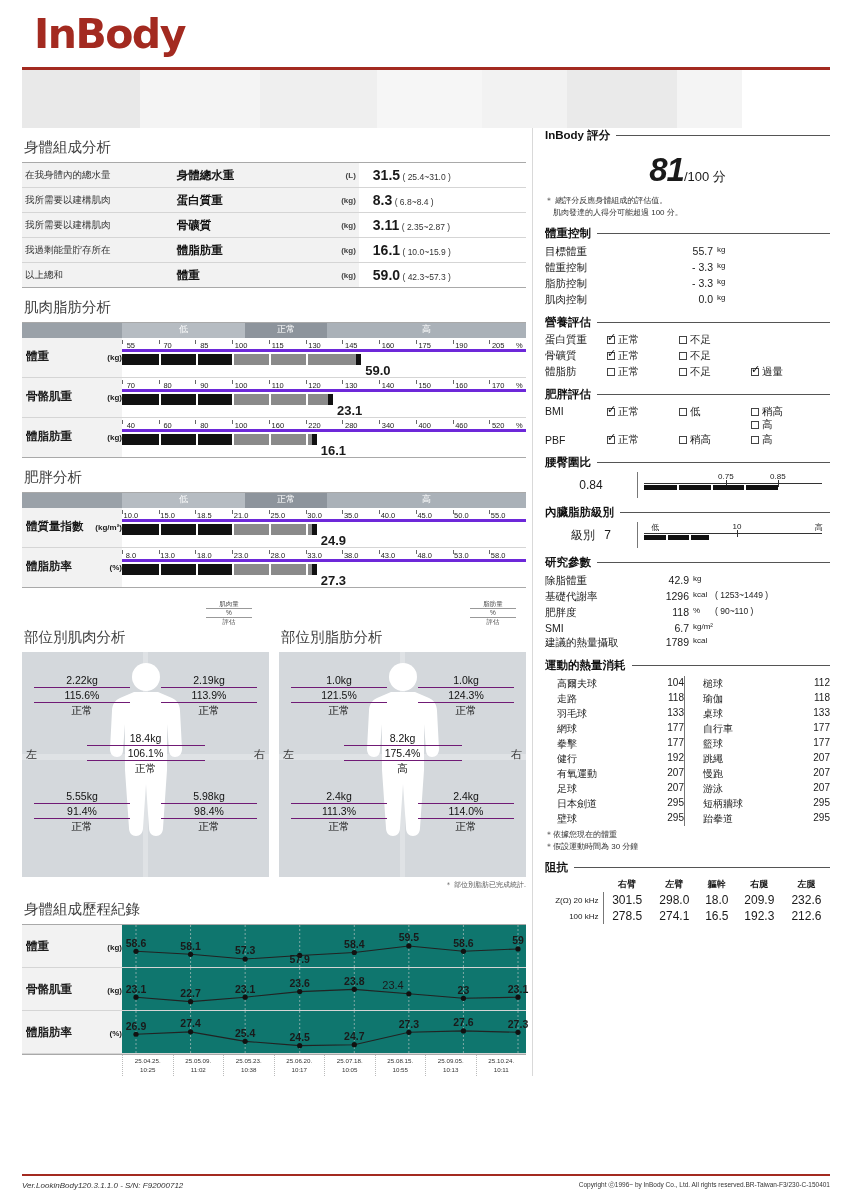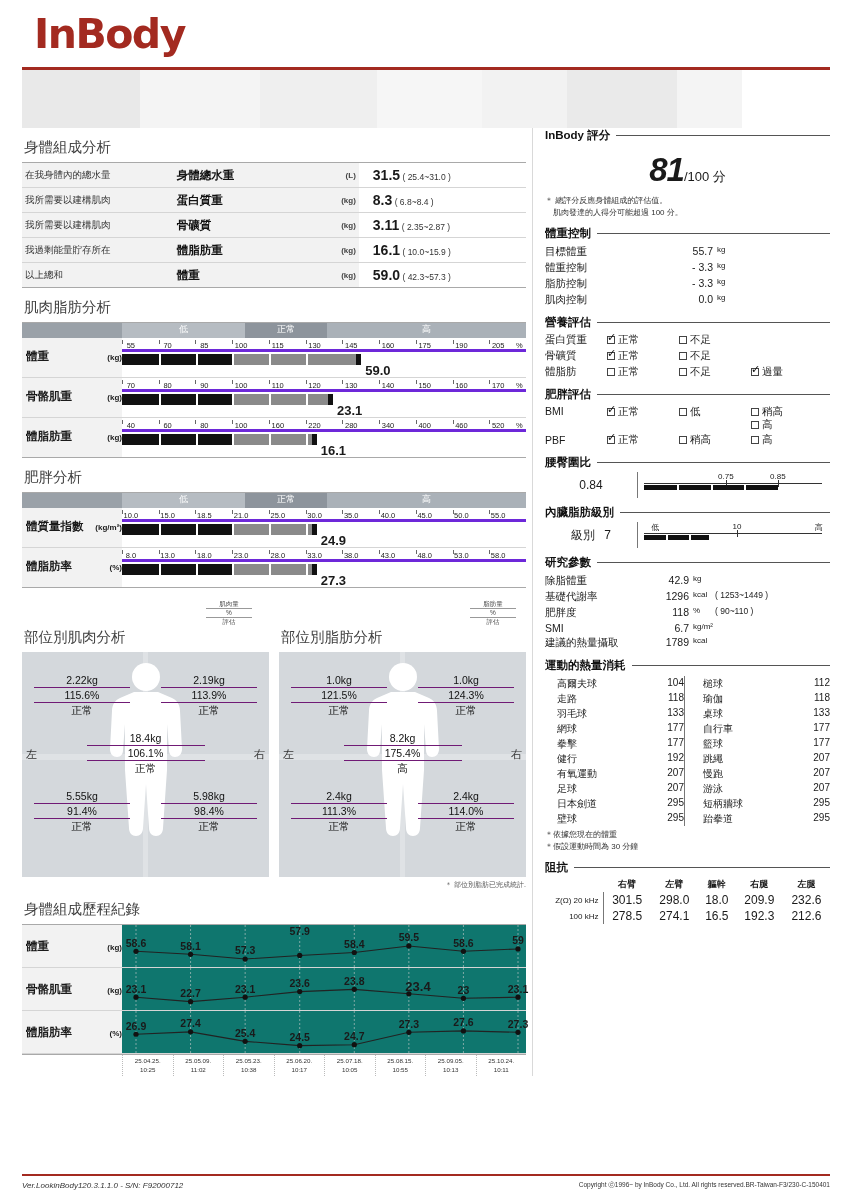--- a/index.html
+++ b/index.html
@@ -541,21 +541,21 @@
                   <circle cx="123.14285714285714" cy="34.03125" r="2.6" fill="#111"></circle>
                   <circle cx="177.7142857142857" cy="30.46875" r="2.6" fill="#111"></circle>
                   <circle cx="232.28571428571428" cy="27.5" r="2.6" fill="#111"></circle>
                   <circle cx="286.8571428571429" cy="20.968749999999996" r="2.6" fill="#111"></circle>
                   <circle cx="341.4285714285714" cy="26.312499999999986" r="2.6" fill="#111"></circle>
                   <circle cx="396" cy="23.937499999999996" r="2.6" fill="#111"></circle>
                 </svg>
                 <div style="position: absolute; left: 14px; top: 11.3125px; transform: translateX(-50%); font-size: 10.5px; font-weight: bold;">58.6</div>
                 <div style="position: absolute; left: 68.5714px; top: 14.2812px; transform: translateX(-50%); font-size: 10.5px; font-weight: bold;">58.1</div>
                 <div style="position: absolute; left: 123.143px; top: 19.0312px; transform: translateX(-50%); font-size: 10.5px; font-weight: bold;">57.3</div>
-                <div style="position: absolute; left: 177.714px; top: 0; transform: translateX(-50%); font-size: 10.5px; font-weight: bold;">57.9</div>
+                <div style="position: absolute; left: 177.714px; top: 28px; transform: translateX(-50%); font-size: 10.5px; font-weight: bold;">57.9</div>
                 <div style="position: absolute; left: 232.286px; top: 12.5px; transform: translateX(-50%); font-size: 10.5px; font-weight: bold;">58.4</div>
                 <div style="position: absolute; left: 286.857px; top: 5.96875px; transform: translateX(-50%); font-size: 10.5px; font-weight: bold;">59.5</div>
                 <div style="position: absolute; left: 341.429px; top: 11.3125px; transform: translateX(-50%); font-size: 10.5px; font-weight: bold;">58.6</div>
                 <div style="position: absolute; left: 396px; top: 8.9375px; transform: translateX(-50%); font-size: 10.5px; font-weight: bold;">59</div>
               </div>
             </div>
             <div class="hrow">
               <div class="hl">骨骼肌重</div>
               <div class="hu">(kg)</div>
               <div class="hplot">
@@ -576,21 +576,21 @@
                   <circle cx="232.28571428571428" cy="21.35294117647059" r="2.6" fill="#111"></circle>
                   <circle cx="286.8571428571429" cy="25.823529411764724" r="2.6" fill="#111"></circle>
                   <circle cx="341.4285714285714" cy="30.29411764705882" r="2.6" fill="#111"></circle>
                   <circle cx="396" cy="29.176470588235276" r="2.6" fill="#111"></circle>
                 </svg>
                 <div style="position: absolute; left: 14px; top: 14.1765px; transform: translateX(-50%); font-size: 10.5px; font-weight: bold;">23.1</div>
                 <div style="position: absolute; left: 68.5714px; top: 18.6471px; transform: translateX(-50%); font-size: 10.5px; font-weight: bold;">22.7</div>
                 <div style="position: absolute; left: 123.143px; top: 14.1765px; transform: translateX(-50%); font-size: 10.5px; font-weight: bold;">23.1</div>
                 <div style="position: absolute; left: 177.714px; top: 8.58824px; transform: translateX(-50%); font-size: 10.5px; font-weight: bold;">23.6</div>
                 <div style="position: absolute; left: 232.286px; top: 6.35294px; transform: translateX(-50%); font-size: 10.5px; font-weight: bold;">23.8</div>
-                <div style="position: absolute; left: 296px; top: 10.8235px; transform: translateX(-50%); font-size: 13px; font-weight: bold;">23.4</div>
+                <div style="position: absolute; left: 271px; top: 10.8235px; transform: translateX(-50%); font-size: 11px; font-weight: normal;">23.4</div>
                 <div style="position: absolute; left: 341.429px; top: 15.2941px; transform: translateX(-50%); font-size: 10.5px; font-weight: bold;">23</div>
                 <div style="position: absolute; left: 396px; top: 14.1765px; transform: translateX(-50%); font-size: 10.5px; font-weight: bold;">23.1</div>
               </div>
             </div>
             <div class="hrow">
               <div class="hl">體脂肪率</div>
               <div class="hu">(%)</div>
               <div class="hplot">
                 <svg width="410" height="43" style="position:absolute;left:0;top:0">
                   <line x1="14" y1="0" x2="14" y2="43" stroke="#ccc" stroke-dasharray="2,2" stroke-width="0.6"></line>

